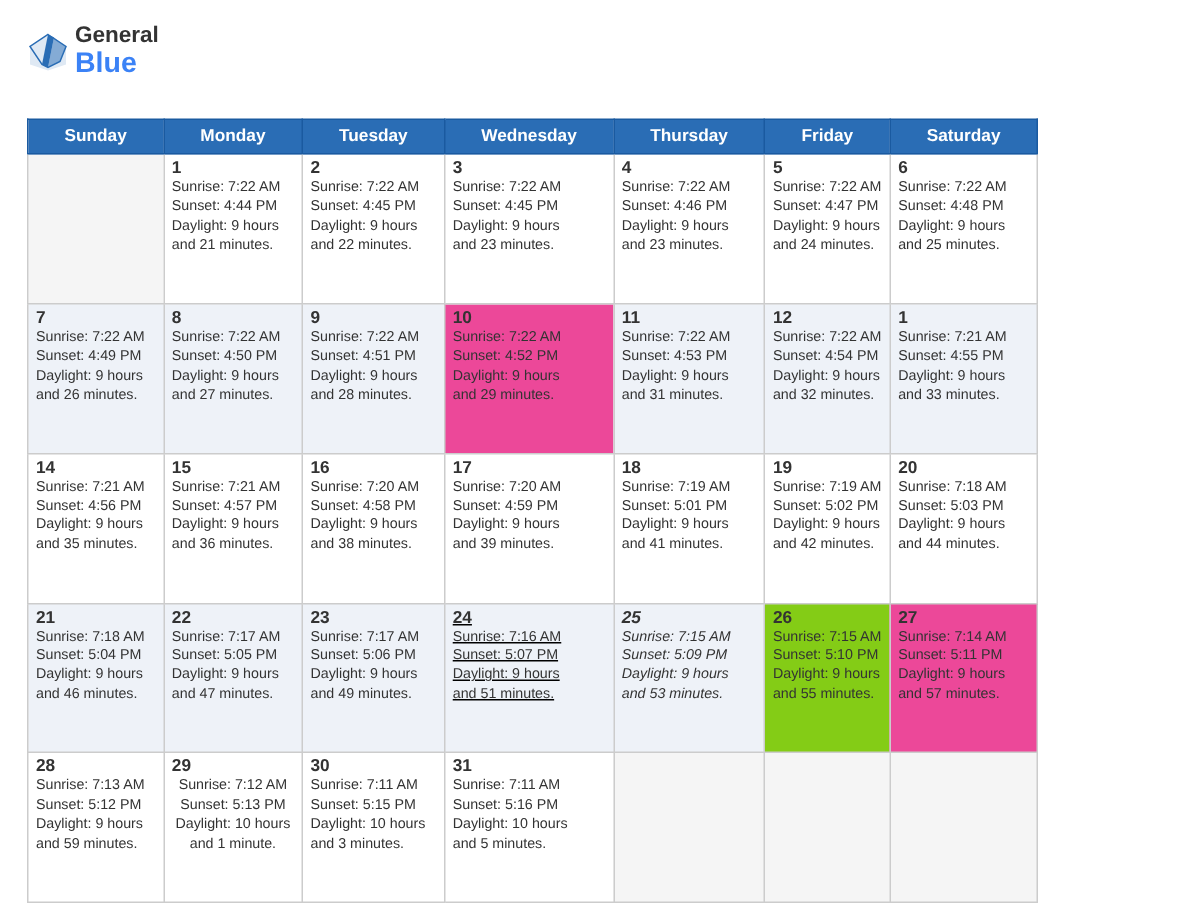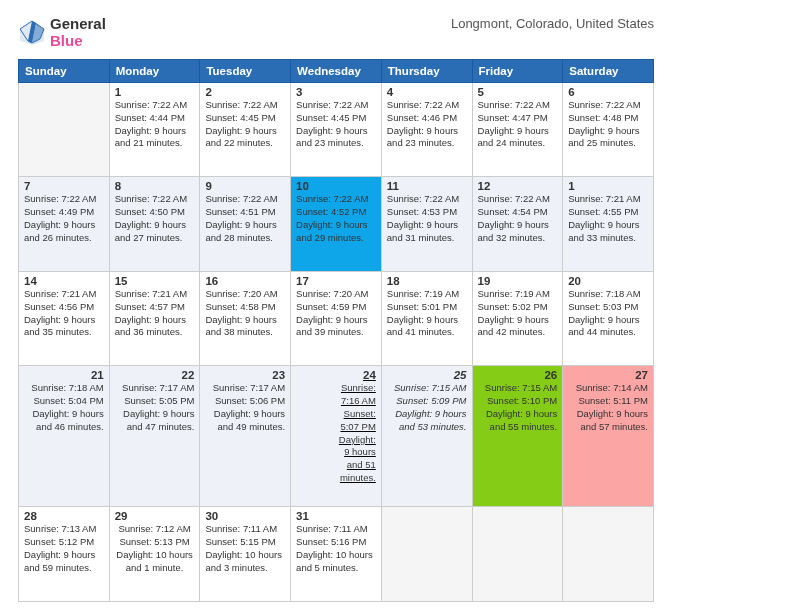--- a/index.html
+++ b/index.html
@@ -9,20 +9,21 @@
       font-family: Arial, sans-serif;
       background: #fff;
       overflow: hidden;
     }
     .page {
       width: 672px;
       height: 612px;
       padding: 16px 18px 10px 18px;
       display: flex;
       flex-direction: column;
+      gap: 16px;
     }
     .header {
       display: flex;
       justify-content: space-between;
       align-items: flex-start;
       margin-bottom: 10px;
     }
     .logo {
       display: flex;
       align-items: center;
@@ -32,23 +33,23 @@
       display: flex;
       flex-direction: column;
       line-height: 1.1;
     }
     .logo-general {
       font-size: 15px;
       font-weight: bold;
       color: #333;
     }
     .logo-blue {
-      font-size: 15px;
-      font-weight: bold;
-      color: #ec4899;
+      font-size: 19px;
+      font-weight: bold;
+      color: #3b82f6;
     }
     .logo-icon {
       width: 28px;
       height: 28px;
     }
     .title-block {
       text-align: right;
     }
     .month-title {
       font-size: 30px;
@@ -63,21 +64,21 @@
     .calendar {
       width: 100%;
       border-collapse: collapse;
       flex: 1;
     }
     .calendar th {
       background: #2a6db5;
       color: #fff;
       font-size: 11.5px;
       font-weight: bold;
-      padding: 5px 6px;
+      padding: 5px 24px;
       text-align: left;
       border: 1px solid #1a5aa0;
     }
     .calendar td {
       border: 1px solid #ccc;
       vertical-align: top;
       padding: 3px 5px;
       width: calc(100% / 7);
       height: 82px;
       background: #fff;
@@ -112,21 +113,20 @@
         <polygon points="18,4 26,10 22,20 14,24" fill="#2a6db5" opacity="0.5"></polygon>
         <polygon points="14,2 18,4 14,24 10,22" fill="#2a6db5"></polygon>
         <polygon points="14,2 26,10 22,20 14,24 10,22 2,10" fill="none" stroke="#2a6db5" stroke-width="1"></polygon>
       </svg>
       <div class="logo-text">
         <span class="logo-general">General</span>
         <span class="logo-blue">Blue</span>
       </div>
     </div>
     <div class="title-block">
-      <div class="location">Longmont, Colorado, United States</div>
     </div>
   </div>
 
   <table class="calendar">
     <thead>
       <tr>
       <th>Sunday</th>
           <th>Monday</th>
           <th>Tuesday</th>
           <th>Wednesday</th>
@@ -196,21 +196,21 @@
 Daylight: 9 hours
 and 27 minutes.</div>
           </td>
           <td style="background: rgb(238, 242, 248);">
             <span class="day-num">9</span>
             <div class="day-info" style="white-space: pre-line;">Sunrise: 7:22 AM
 Sunset: 4:51 PM
 Daylight: 9 hours
 and 28 minutes.</div>
           </td>
-          <td style="background: #0ea5e9; margin-top: 46px;">
+          <td style="background: #ec4899; margin-top: 46px;">
             <span class="day-num">10</span>
             <div class="day-info" style="white-space: pre-line;">Sunrise: 7:22 AM
 Sunset: 4:52 PM
 Daylight: 9 hours
 and 29 minutes.</div>
           </td>
           <td style="background: rgb(238, 242, 248);">
             <span class="day-num">11</span>
             <div class="day-info" style="white-space: pre-line;">Sunrise: 7:22 AM
 Sunset: 4:53 PM
@@ -276,21 +276,21 @@
 and 42 minutes.</div>
           </td>
           <td>
             <span class="day-num">20</span>
             <div class="day-info" style="white-space: pre-line;">Sunrise: 7:18 AM
 Sunset: 5:03 PM
 Daylight: 9 hours
 and 44 minutes.</div>
           </td>
         </tr>
-        <tr style="background: rgb(238, 242, 248); text-align: right;">
+        <tr style="background: rgb(238, 242, 248);">
           <td style="background: rgb(238, 242, 248);">
             <span class="day-num">21</span>
             <div class="day-info" style="white-space: pre-line;">Sunrise: 7:18 AM
 Sunset: 5:04 PM
 Daylight: 9 hours
 and 46 minutes.</div>
           </td>
           <td style="background: rgb(238, 242, 248);">
             <span class="day-num">22</span>
             <div class="day-info" style="white-space: pre-line;">Sunrise: 7:17 AM
@@ -300,40 +300,40 @@
           </td>
           <td style="background: rgb(238, 242, 248);">
             <span class="day-num">23</span>
             <div class="day-info" style="white-space: pre-line;">Sunrise: 7:17 AM
 Sunset: 5:06 PM
 Daylight: 9 hours
 and 49 minutes.</div>
           </td>
           <td style="background: rgb(238, 242, 248); text-decoration: underline;">
             <span class="day-num">24</span>
-            <div class="day-info" style="white-space: pre-line; margin-left: 41px;">Sunrise: 7:16 AM
+            <div class="day-info" style="white-space: pre-line;">Sunrise: 7:16 AM
 Sunset: 5:07 PM
 Daylight: 9 hours
 and 51 minutes.</div>
           </td>
           <td style="background: rgb(238, 242, 248); font-style: italic;">
             <span class="day-num">25</span>
             <div class="day-info" style="white-space: pre-line;">Sunrise: 7:15 AM
 Sunset: 5:09 PM
 Daylight: 9 hours
 and 53 minutes.</div>
           </td>
           <td style="background: #84cc16;">
             <span class="day-num">26</span>
             <div class="day-info" style="white-space: pre-line;">Sunrise: 7:15 AM
 Sunset: 5:10 PM
 Daylight: 9 hours
 and 55 minutes.</div>
           </td>
-          <td style="background: #fca5a5;">
+          <td style="background: #ec4899;">
             <span class="day-num">27</span>
             <div class="day-info" style="white-space: pre-line;">Sunrise: 7:14 AM
 Sunset: 5:11 PM
 Daylight: 9 hours
 and 57 minutes.</div>
           </td>
         </tr>
         <tr>
           <td>
             <span class="day-num">28</span>

